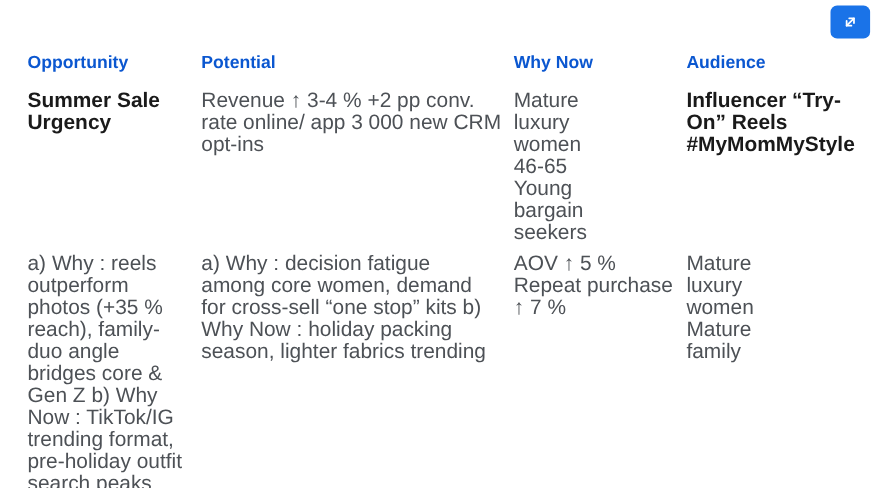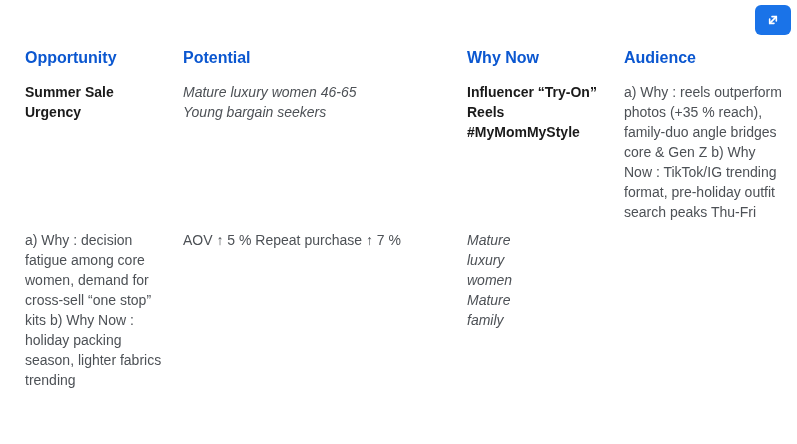--- a/index.html
+++ b/index.html
@@ -42,33 +42,33 @@
     grid-template-columns: 158px 284px 157px 173px;
   }
   .hcell {
     font-size: 16px;
     line-height: 22px;
     font-weight: bold;
     color: #0b57d0;
     padding-bottom: 13px;
   }
   .cell {
-    font-size: 14px;
+    font-size: 19px;
     line-height: 20px;
     color: #4d5156;
     padding-bottom: 8px;
   }
   .cell.opp {
     font-weight: bold;
     color: #1a1a1a;
     padding-right: 13px;
   }
   .cell.why   { padding-right: 14px; }
   .cell.pot   { padding-right: 9px;  }
-  .cell.aud   { padding-right: 88px; font-style: italic; }
+  .cell.aud   { padding-right: 88px; }
 </style>
 </head>
 <body>
 
 <div class="canvas">
 
   <button class="expand-btn" title="">
     <span>
       <svg width="16" height="16" viewBox="0 0 24 24" fill="none" stroke="#ffffff" stroke-width="2.4" stroke-linecap="round" stroke-linejoin="round">
         <line x1="7" y1="17" x2="17" y2="7"></line>
@@ -79,20 +79,21 @@
   </button>
 
   <div class="grid">
 
     <div class="hcell">Opportunity</div>
     <div class="hcell">Potential</div>
     <div class="hcell">Why Now</div>
     <div class="hcell">Audience</div>
 
     <div class="cell opp">Summer Sale Urgency</div>
+    <div class="cell pot">Revenue ↑ 3-4 % +2 pp conv. rate online/ app 3 000 new CRM opt-ins</div>
     <div class="cell aud">Mature luxury women 46-65 Young bargain seekers</div>
 
     <div class="cell opp">Influencer “Try-On” Reels #MyMomMyStyle</div>
     <div class="cell why">a) Why : reels outperform photos (+35 % reach), family-duo angle bridges core &amp; Gen Z b) Why Now : TikTok/IG trending format, pre-holiday outfit search peaks Thu-Fri</div>
 
     <div class="cell why">a) Why : decision fatigue among core women, demand for cross-sell “one stop” kits b) Why Now : holiday packing season, lighter fabrics trending</div>
     <div class="cell pot">AOV ↑ 5 % Repeat purchase ↑ 7 %</div>
     <div class="cell aud">Mature luxury women Mature family</div>
 
   </div>

